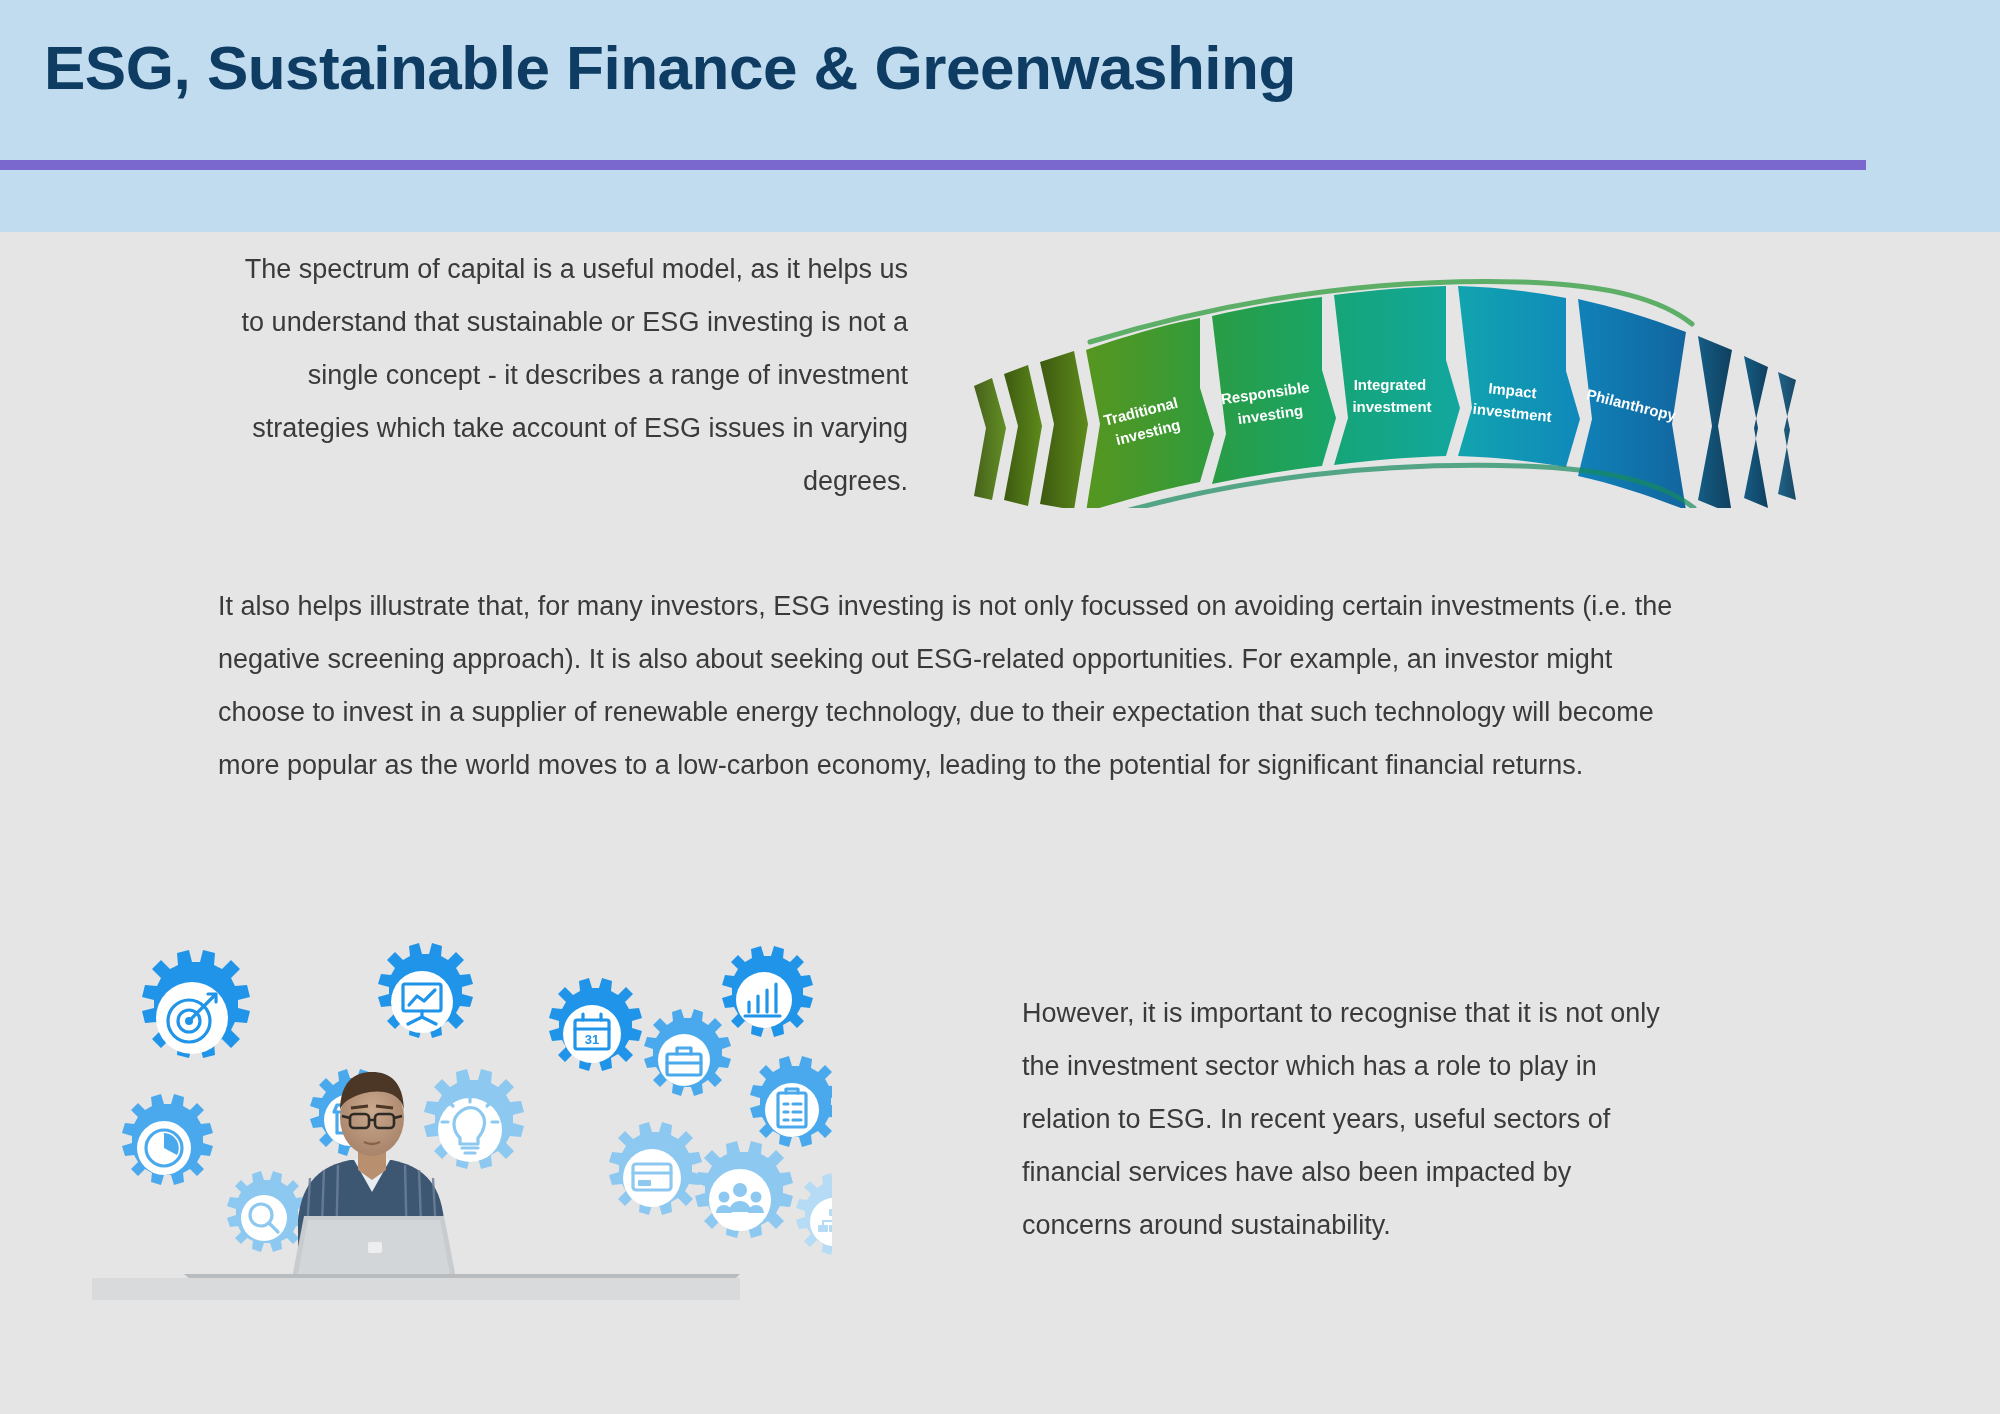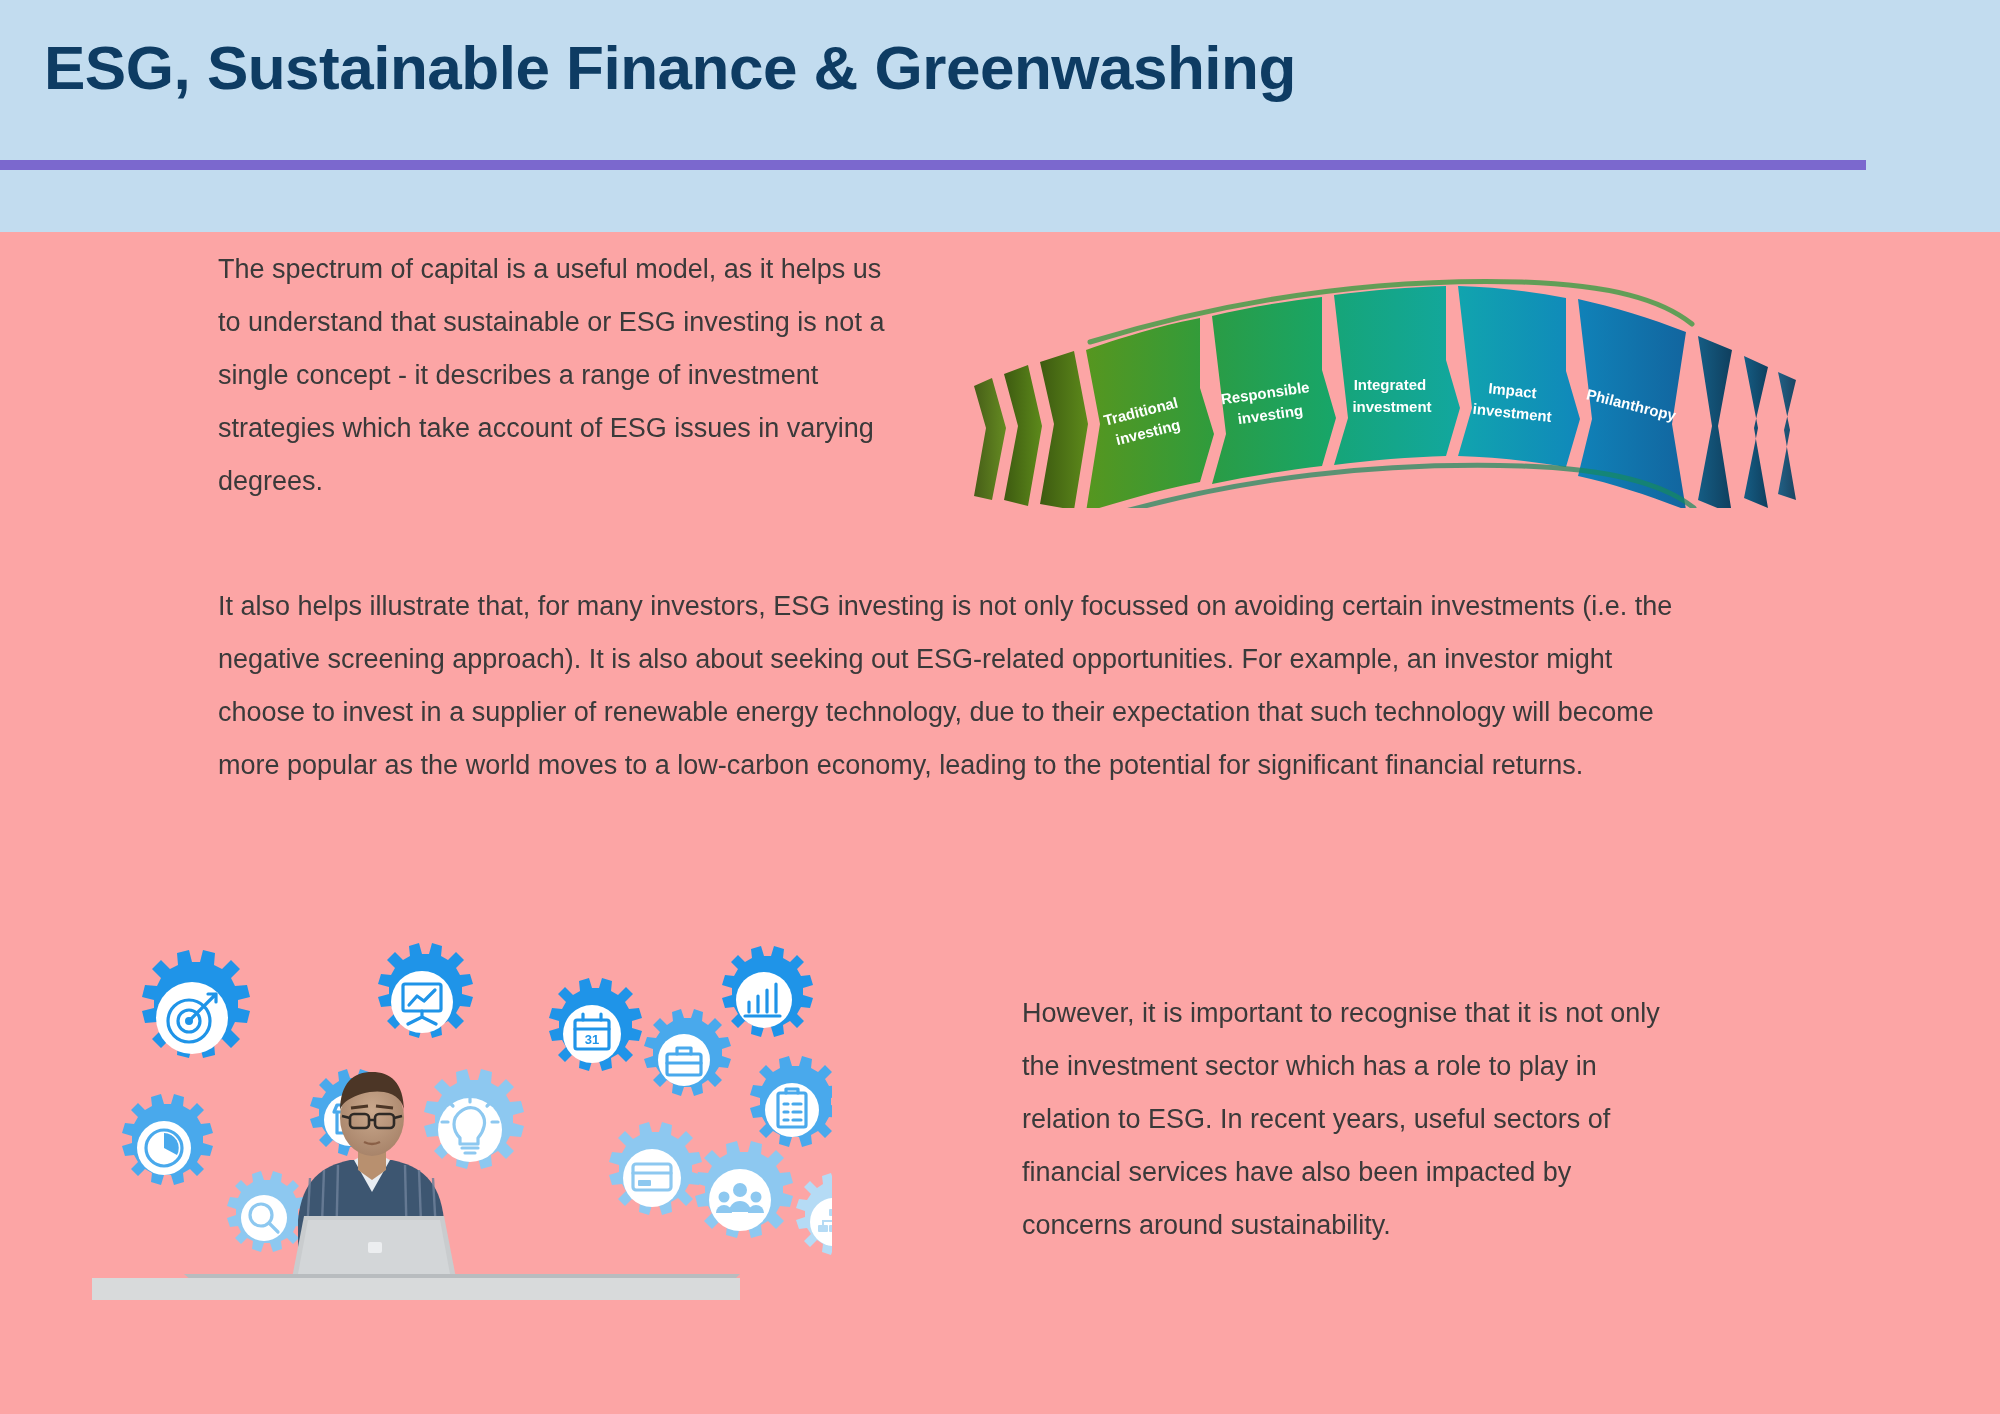--- a/index.html
+++ b/index.html
@@ -9,21 +9,21 @@
     height: 1414px;
     background: #ffffff;
     font-family: "Liberation Sans", sans-serif;
     overflow: hidden;
   }
 
   .slide {
     position: relative;
     width: 2000px;
     height: 1414px;
-    background: #fca5a5;
+    background: #e5e5e5;
   }
 
   
   .header {
     position: absolute;
     left: 0; top: 0;
     width: 2000px;
     height: 232px;
     background: #c2dcef;
   }
@@ -54,20 +54,21 @@
     font-size: 27px;
     line-height: 53px;
     font-weight: normal;
   }
 
   .para-1 {
     position: absolute;
     left: 218px;
     top: 243px;
     width: 690px;
+    text-align: right;
   }
 
   .para-2 {
     position: absolute;
     left: 218px;
     top: 580px;
     width: 1460px;
   }
 
   .para-3 {

